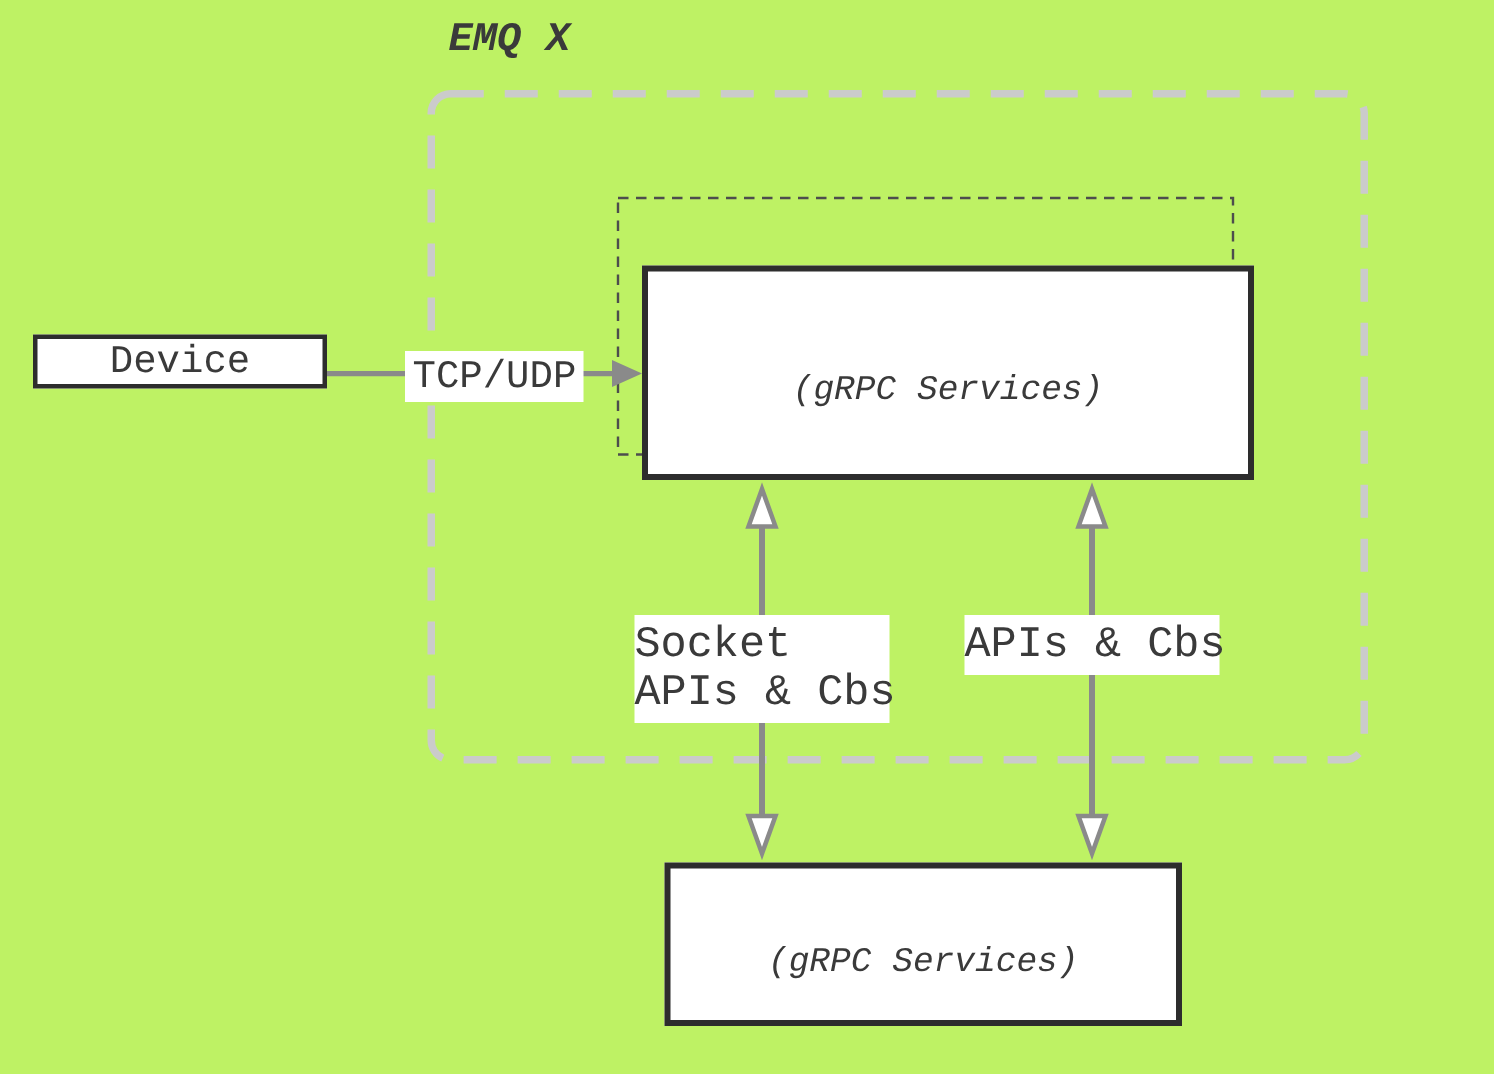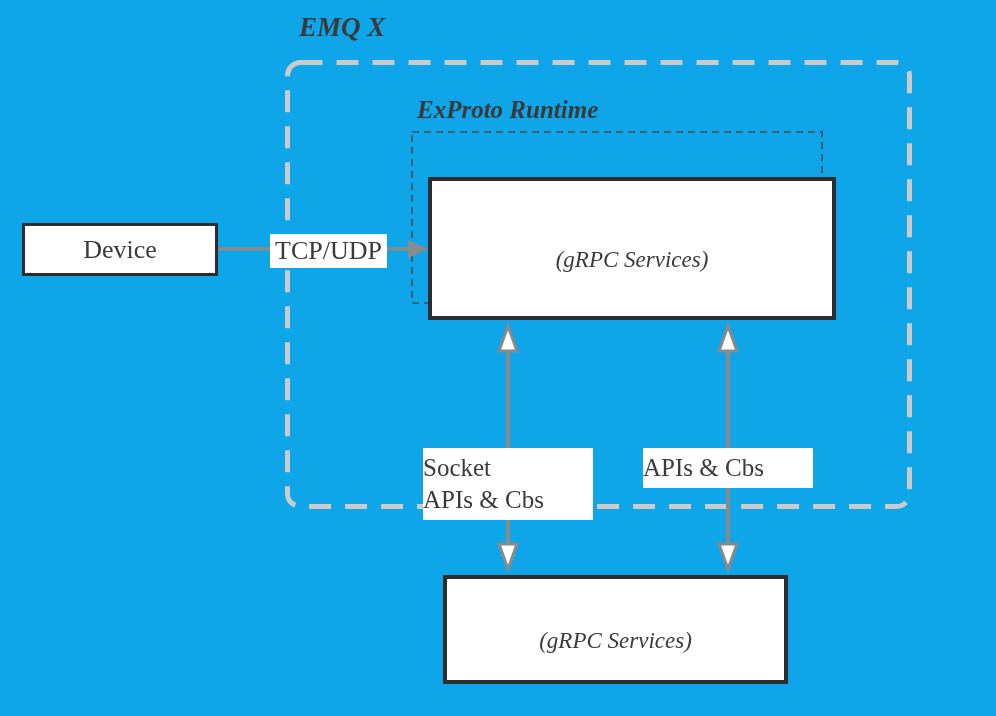--- a/index.html
+++ b/index.html
@@ -1,20 +1,20 @@
 <!DOCTYPE html>
 <html><head>
 <meta charset="utf-8">
 <style>
   html,body{margin:0;padding:0;background:#ffffff;}
   #canvas{
     position:relative;
     width:996px;height:716px;
-    background:#0ea5e9;
-    font-family:Liberation Serif, serif;
+    background:#bef264;
+    font-family:Liberation Mono, monospace;
     color:#3a3a3a;
     overflow:hidden;
   }
   #wires{position:absolute;left:0;top:0;width:996px;height:716px;}
   .group-label{
     position:absolute;
     font-style:italic;
     font-weight:600;
     color:#3a3a3a;
     white-space:nowrap;
@@ -25,34 +25,34 @@
     position:absolute;
     box-sizing:border-box;
     background:#ffffff;
     border:4px solid #2d2d2d;
     display:flex;
     flex-direction:column;
     align-items:center;
     justify-content:center;
     text-align:center;
   }
-  #device-box{left:22px;top:223px;width:196px;height:53px;border-width:3px;}
+  #device-box{left:22px;top:223px;width:196px;height:36px;border-width:3px;}
   #adapter-box{left:428px;top:177px;width:408px;height:143px;}
   #handler-box{left:443px;top:575px;width:345px;height:109px;}
   .node-title{font-size:26px;line-height:30px;color:#3a3a3a;}
   .node-subtitle{font-size:23px;line-height:28px;font-style:italic;color:#3a3a3a;margin-top:23px;}
   .edge-label{
     position:absolute;
     background:#ffffff;
     text-align:left;
     color:#3a3a3a;
     white-space:nowrap;
   }
   #tcpudp-label{left:270px;top:234px;font-size:26px;padding:2px 5px;}
-  .v-edge-label{width:170px;font-size:25px;line-height:32px;padding:4px 0;margin-top:38px;}
+  .v-edge-label{width:170px;font-size:29px;line-height:32px;padding:4px 0;}
   #socket-label{left:423px;top:410px;}
   #pubsub-label{left:643px;top:410px;}
 </style>
 </head>
 <body>
 
 <div id="canvas">
 
   <svg id="wires" viewBox="0 0 996 716">
 
@@ -67,21 +67,20 @@
     <polygon points="508,326 499,351 517,351" fill="#ffffff" stroke-width="3" stroke="#8a8a8a"></polygon>
     <polygon points="508,569 499,544 517,544" fill="#ffffff" stroke-width="3" stroke="#8a8a8a"></polygon>
 
     <line x1="728" y1="348" x2="728" y2="547" stroke-width="4" stroke="#8a8a8a"></line>
     <polygon points="728,326 719,351 737,351" fill="#ffffff" stroke-width="3" stroke="#8a8a8a"></polygon>
     <polygon points="728,569 719,544 737,544" fill="#ffffff" stroke-width="3" stroke="#8a8a8a"></polygon>
   </svg>
 
   <div id="emqx-label" class="group-label">EMQ X</div>
 
-  <div id="exproto-label" class="group-label">ExProto Runtime</div>
 
   <div id="device-box" class="node">
     <div class="node-title">Device</div>
   </div>
 
   <div id="adapter-box" class="node">
     <div class="node-subtitle">(gRPC Services)</div>
   </div>
 
   <div id="handler-box" class="node">

